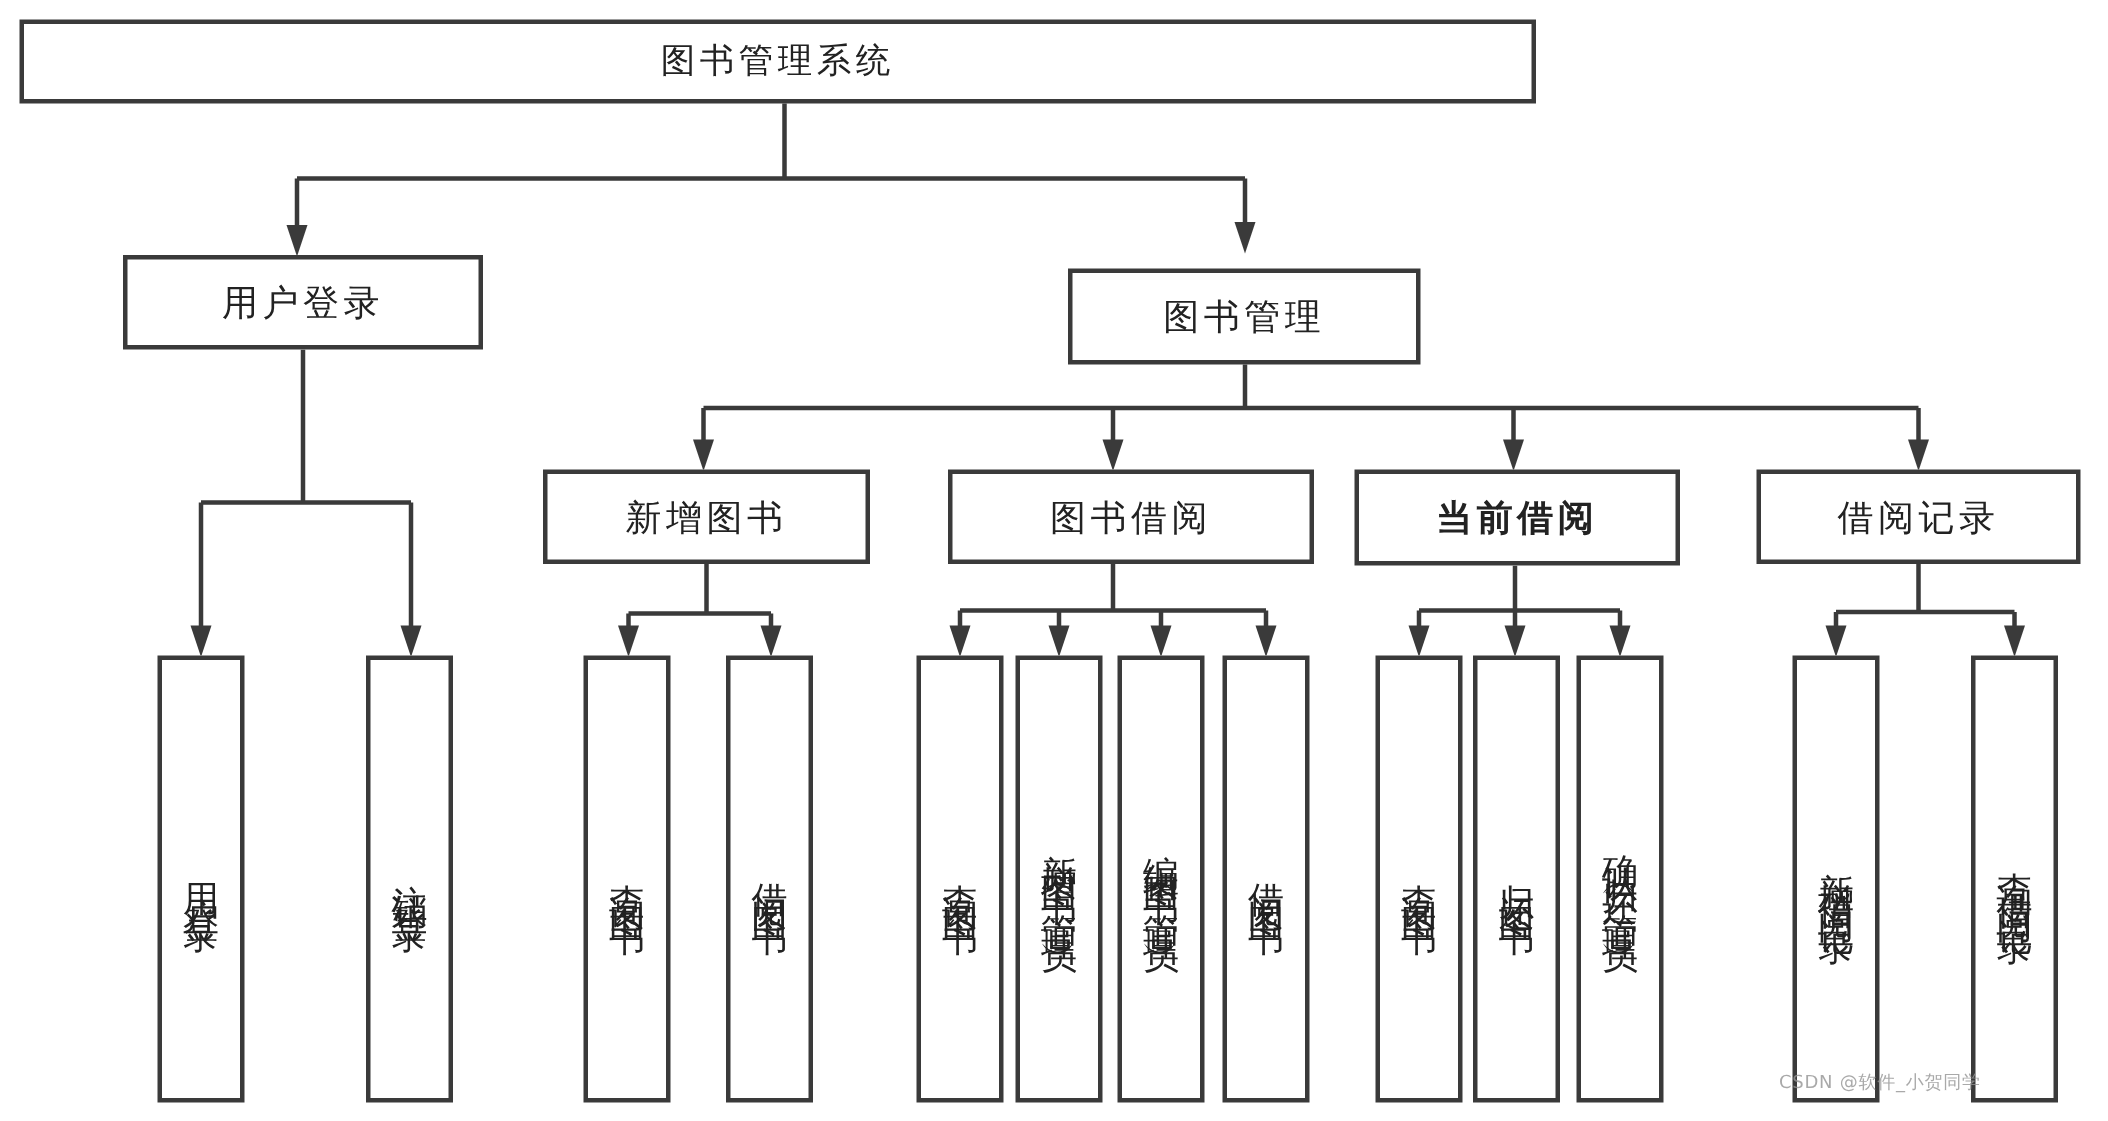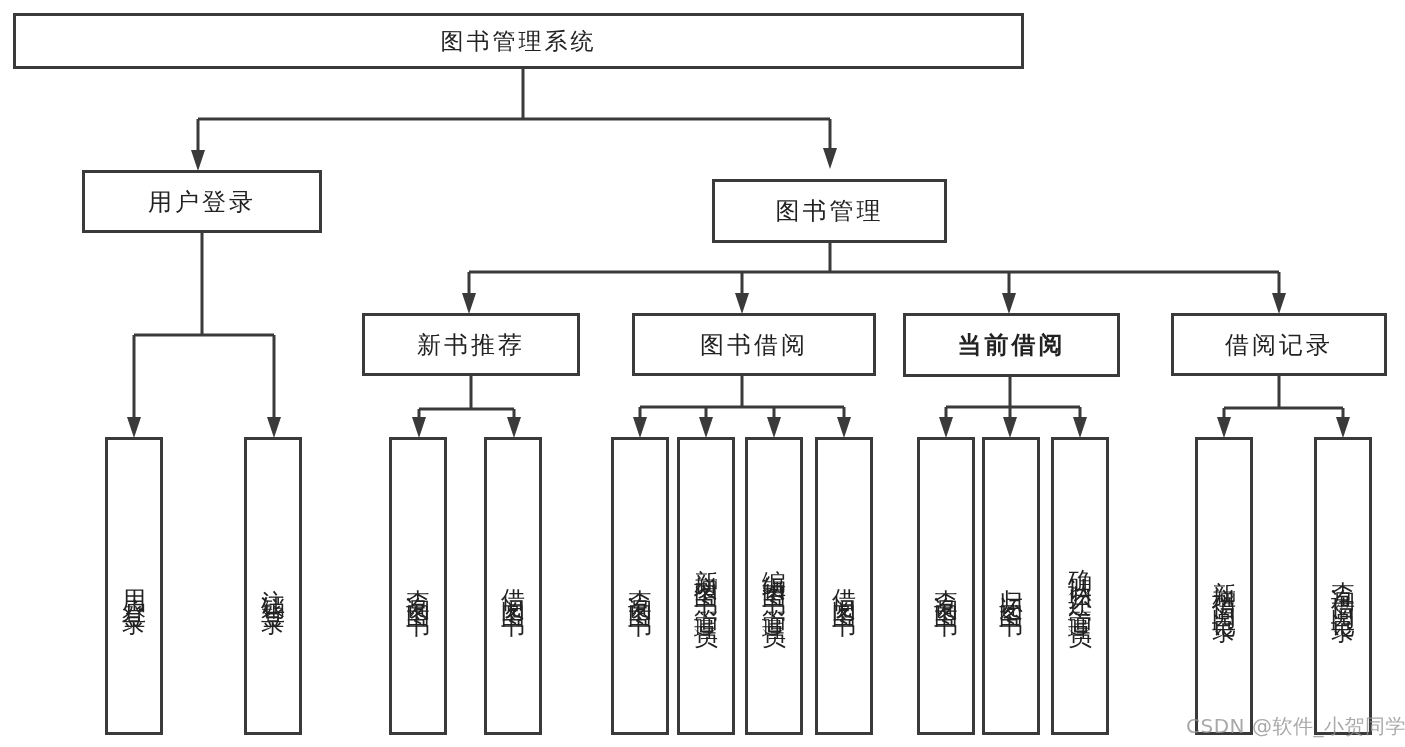--- a/index.html
+++ b/index.html
@@ -51,21 +51,21 @@
     line-height:1;
     letter-spacing:8px;
     white-space:nowrap;
   }
   svg.wires{position:absolute;left:0;top:0;z-index:1;}
   .node,.leaf{z-index:2;}
   .watermark{
     position:absolute;
     left:1186px;top:713px;
     z-index:5;
-    font-size:20px;
+    font-size:12px;
     color:rgba(148,148,148,0.8);
     letter-spacing:0.5px;
     white-space:nowrap;
   }
 </style>
 </head>
 <body>
 
 <div class="stage">
 
@@ -117,21 +117,21 @@
   </div>
 
   <div class="node h" style="left:82px;top:170px;width:240px;height:63px;">
     <span>用户登录</span>
   </div>
   <div class="node h" style="left:712px;top:168px;width:235px;height:64px;margin-top:11px;">
     <span>图书管理</span>
   </div>
 
   <div class="node h" style="left:362px;top:313px;width:218px;height:63px;">
-    <span>新书推荐</span>
+    <span>新增图书</span>
   </div>
   <div class="node h" style="left:632px;top:313px;width:244px;height:63px;">
     <span>图书借阅</span>
   </div>
   <div class="node h" style="left:903px;top:313px;width:217px;height:64px;font-weight:bold;">
     <span>当前借阅</span>
   </div>
   <div class="node h" style="left:1171px;top:313px;width:216px;height:63px;">
     <span>借阅记录</span>
   </div>

